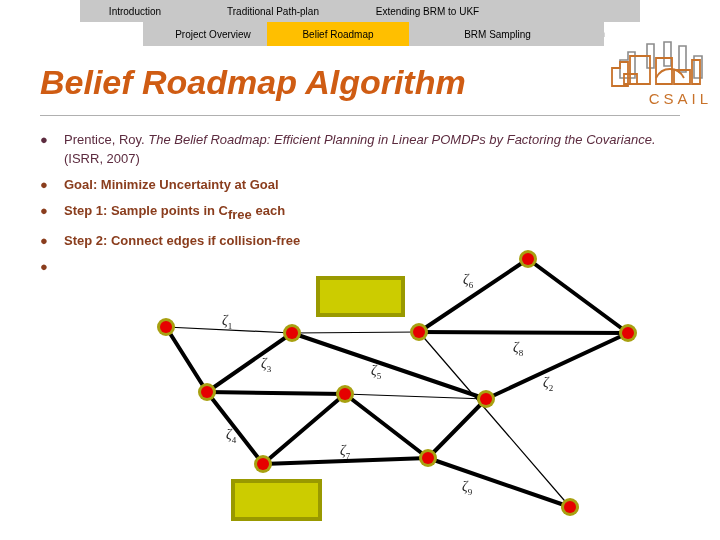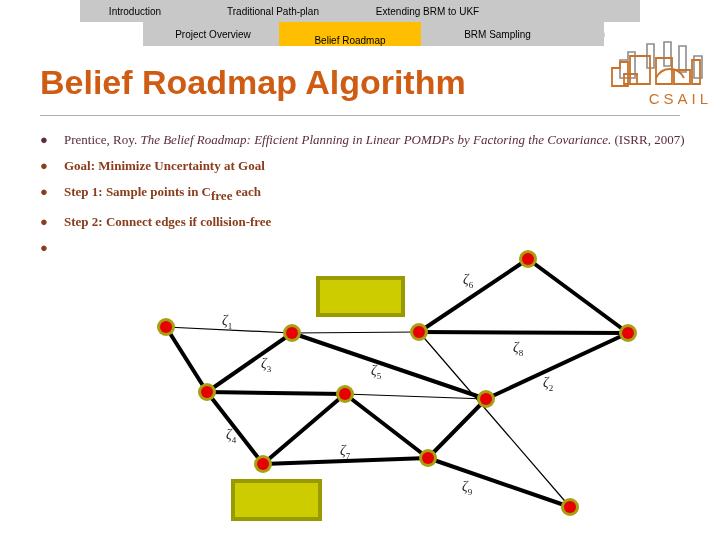--- a/index.html
+++ b/index.html
@@ -48,21 +48,21 @@
     background: #ffbf00;
   }
 
   
   #nav-introduction      { left:   0px; width: 110px; }
   #nav-traditional       { left: 128px; width: 130px; }
   #nav-extending         { left: 275px; width: 145px; }
   #nav-conclusion        { left: 440px; width: 120px; margin-top: 22px; }
   
   #nav-project-overview  { left:   0px; width: 140px; }
-  #nav-belief-roadmap    { left: 136px; width: 142px; align-items: flex-end; }
+  #nav-belief-roadmap    { left: 124px; width: 142px; }
   #nav-brm-sampling      { left: 282px; width: 145px; }
 
   
   #csail-logo {
     position: absolute;
     right: 4px;
     top: 38px;
     width: 112px;
     height: 72px;
   }
@@ -80,20 +80,21 @@
   
   #slide-title {
     position: absolute;
     left: 40px;
     top: 63px;
     font-size: 34px;
     font-weight: bold;
     color: #cf5c13;
     font-family: "Liberation Sans", sans-serif;
     white-space: nowrap;
+    font-style: italic;
   }
   #title-rule {
     position: absolute;
     left: 40px;
     top: 115px;
     width: 640px;
     height: 1px;
     background: #b0b0b0;
   }
 
@@ -116,21 +117,21 @@
     font-size: 13px;
     line-height: 19px;
     text-align: left;
     padding-left: 4px;
     box-sizing: border-box;
   }
   .bullet-text {
     font-size: 13px;
     line-height: 19px;
     color: #6b3a17;
-    font-family: Liberation Serif, serif;
+    font-family: Liberation Sans, sans-serif;
   }
   #bullet-0 .bullet-text { color: #5c2b3f; }
   #bullet-0 .bullet-marker { color: #5c2b3f; }
   #bullet-1 .bullet-marker,
   #bullet-2 .bullet-marker,
   #bullet-3 .bullet-marker,
   #bullet-4 .bullet-marker { color: #8a3d1d; }
   #bullet-1 .bullet-text,
   #bullet-2 .bullet-text,
   #bullet-3 .bullet-text,

